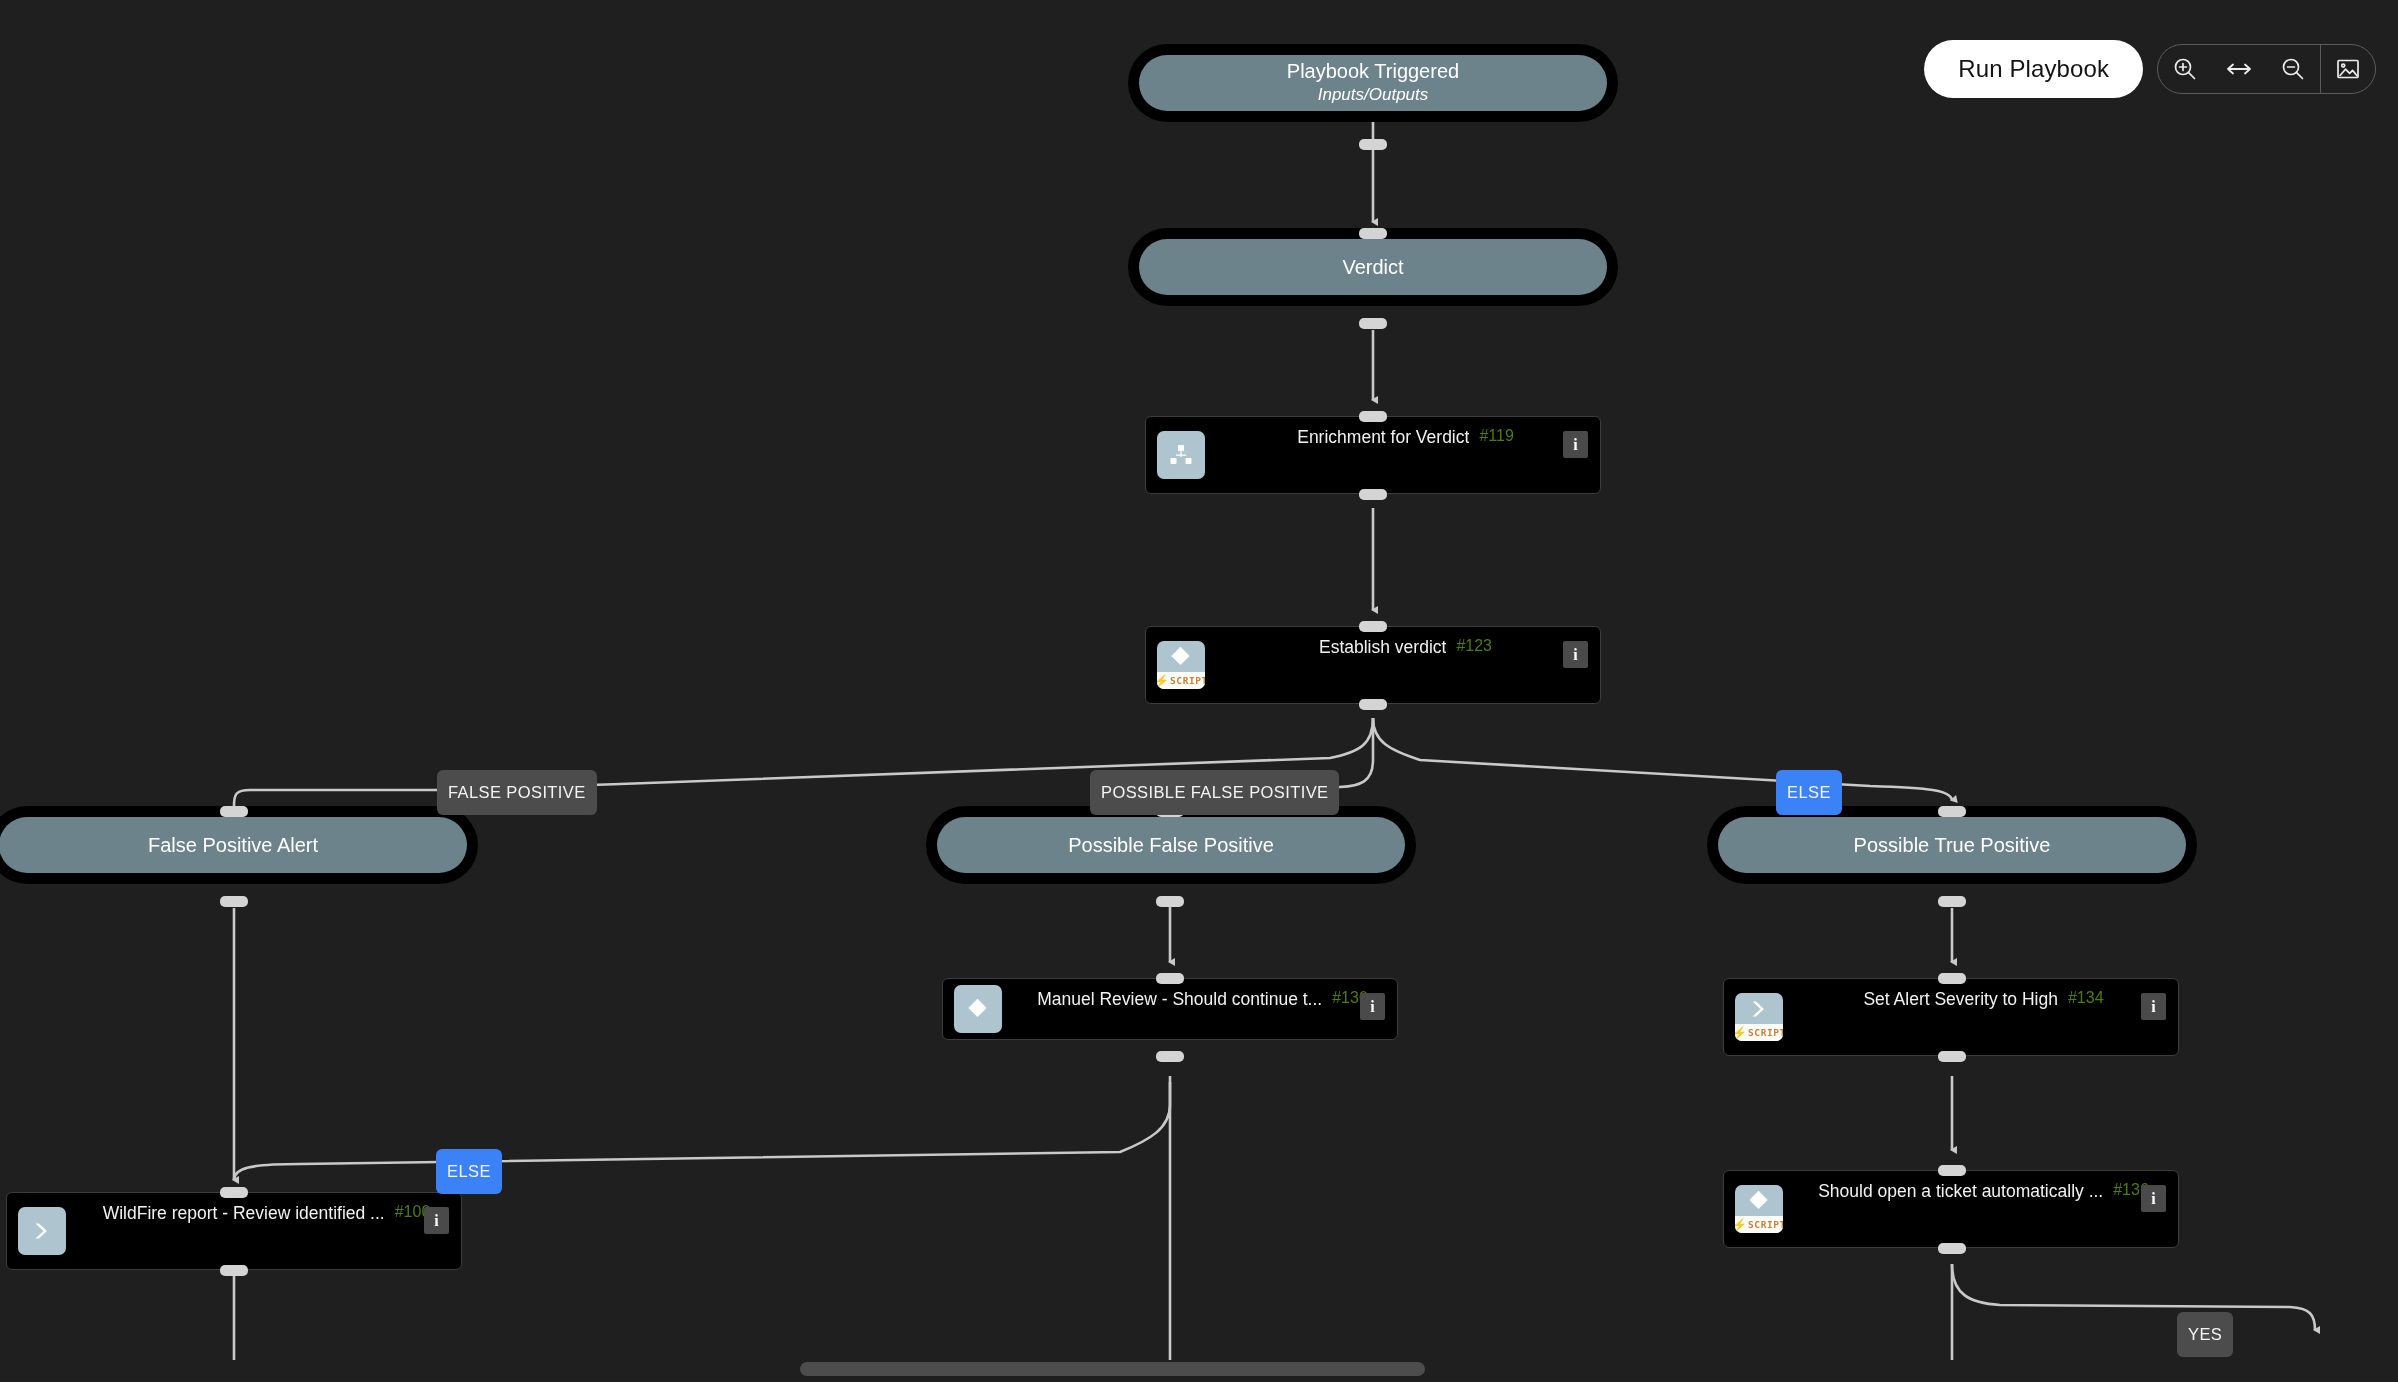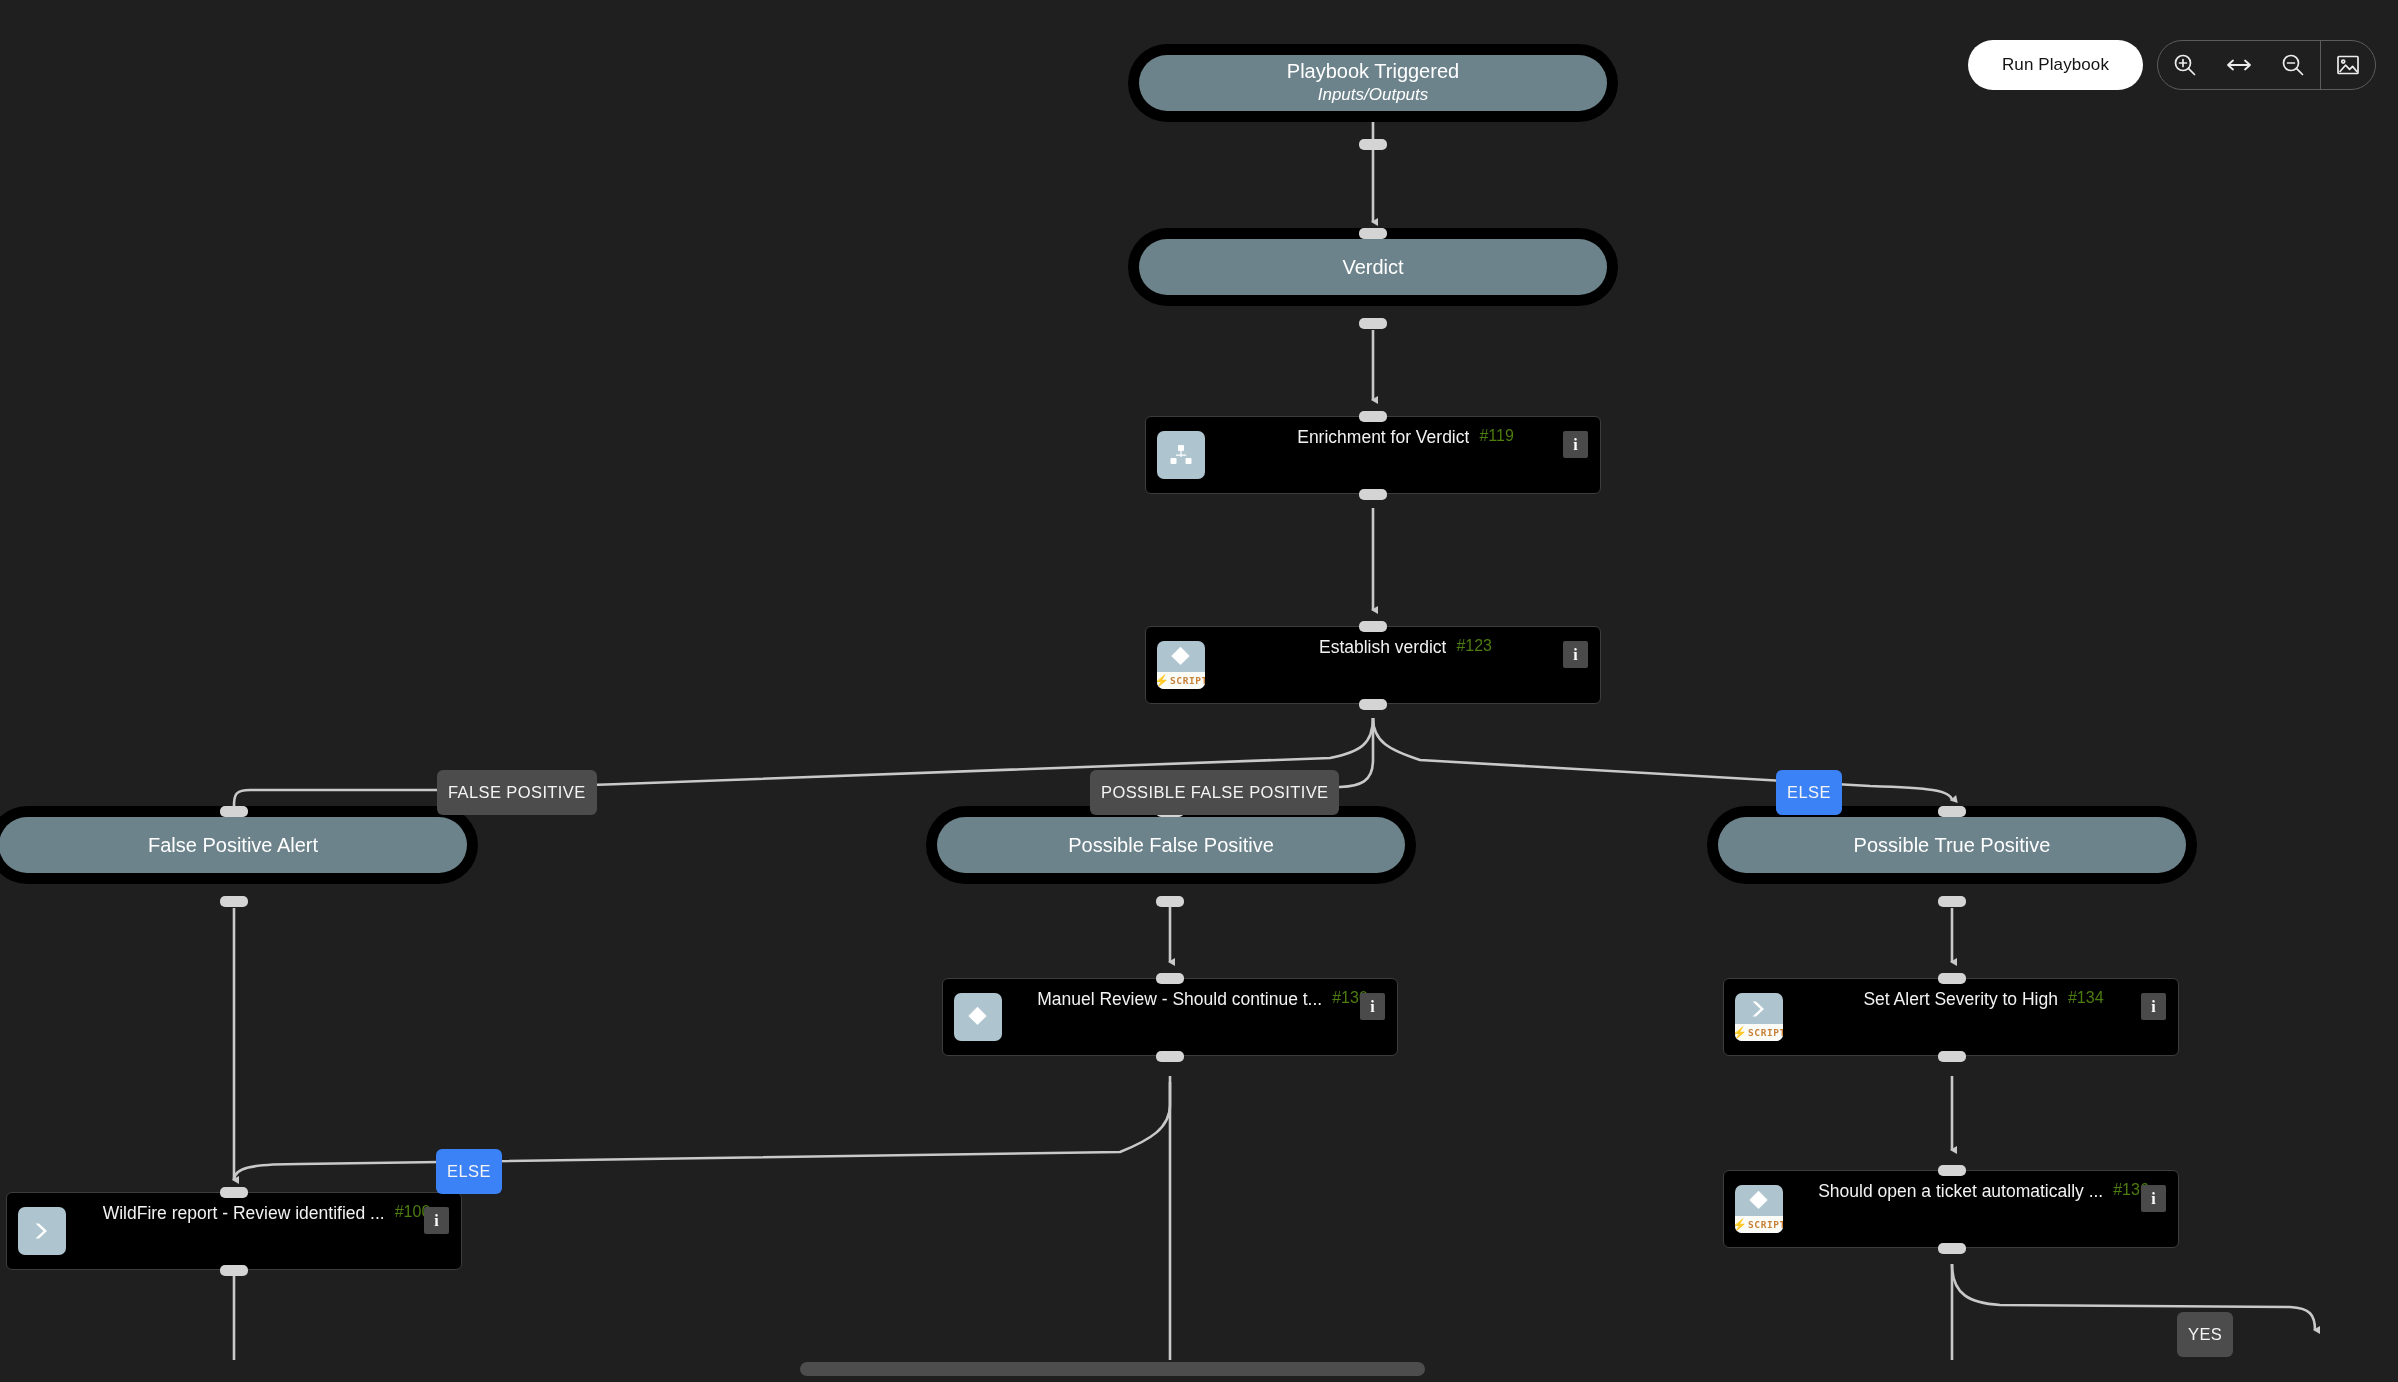--- a/index.html
+++ b/index.html
@@ -12,22 +12,22 @@
   #canvas { position: relative; width: 2398px; height: 1382px; background: #1f1f1f; }
 
   
   #edges { position: absolute; inset: 0; width: 2398px; height: 1382px; pointer-events: none; }
 
   
   .toolbar { position: absolute; top: 40px; right: 22px; display: flex; align-items: center; gap: 14px; z-index: 40; }
   .run-btn {
     background: #ffffff; color: #141414;
     border: none; border-radius: 999px;
-    height: 50px; padding: 2px 34px;
-    font-size: 17px; font-family: "Liberation Sans", sans-serif;
+    height: 58px; padding: 2px 34px;
+    font-size: 24px; font-family: "Liberation Sans", sans-serif;
     cursor: pointer; letter-spacing: .1px;
   }
   .zoom-group {
     display: flex; align-items: center;
     border: 1px solid #5c5c5c; border-radius: 999px;
     height: 50px; background: #1f1f1f;
   }
   .zoom-btn {
     width: 54px; height: 48px;
     display: flex; align-items: center; justify-content: center;
@@ -258,21 +258,21 @@
     </div>
     <div class="task-body">
       <span class="task-title">Establish verdict</span>
       <span class="task-id">#123</span>
     </div>
     <div class="info-btn">i</div>
   </div>
   <div class="handle" style="left:1359px; top:621px;"></div>
   <div class="handle" style="left:1359px; top:699px;"></div>
 
-  <div class="task-node" style="left:942px; top:978px; width:456px; height:78px;">
+  <div class="task-node" style="left:942px; top:978px; width:456px; height:62px;">
     <div class="task-icon">
       <div class="glyph">
         <svg width="24" height="22" viewBox="0 0 24 22" fill="#ffffff">
             <rect x="5" y="3.4" width="13" height="13" transform="rotate(45 11.5 9.9)"></rect>
           </svg>
       </div>
     </div>
     <div class="task-body">
       <span class="task-title">Manuel Review - Should continue t...</span>
       <span class="task-id">#130</span>

